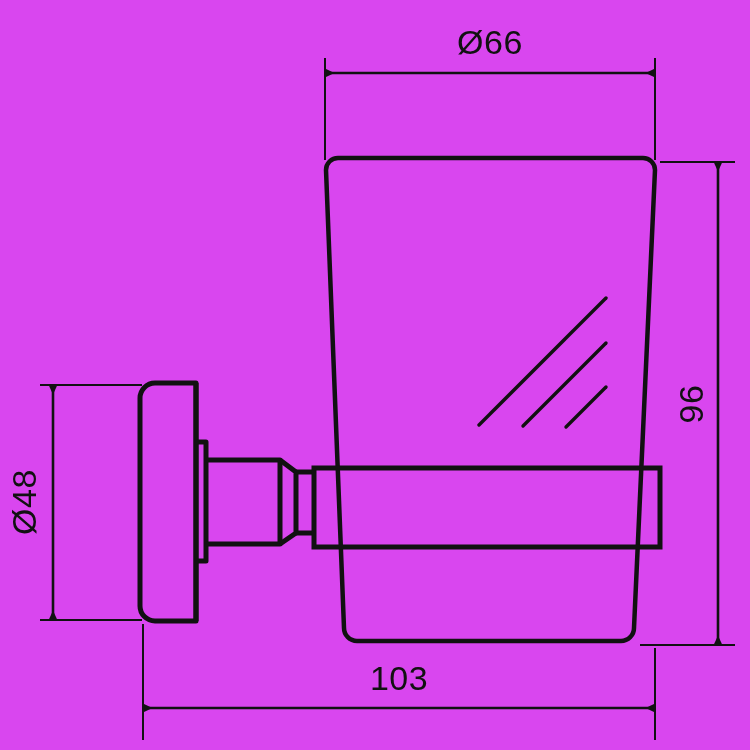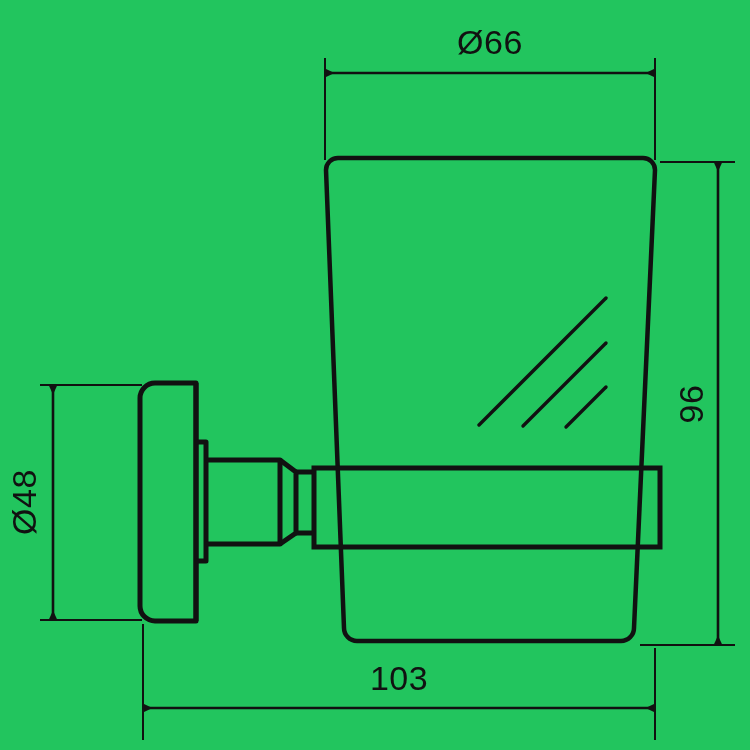--- a/index.html
+++ b/index.html
@@ -8,21 +8,21 @@
     padding: 0;
     background: #ffffff;
   }
   body {
     font-family: "Liberation Sans", sans-serif;
   }
   #drawing-root {
     position: relative;
     width: 750px;
     height: 750px;
-    background: #22c55e;
+    background: #d946ef;
     overflow: hidden;
   }
   #drawing-svg {
     position: absolute;
     left: 0;
     top: 0;
     width: 750px;
     height: 750px;
     display: block;
   }

